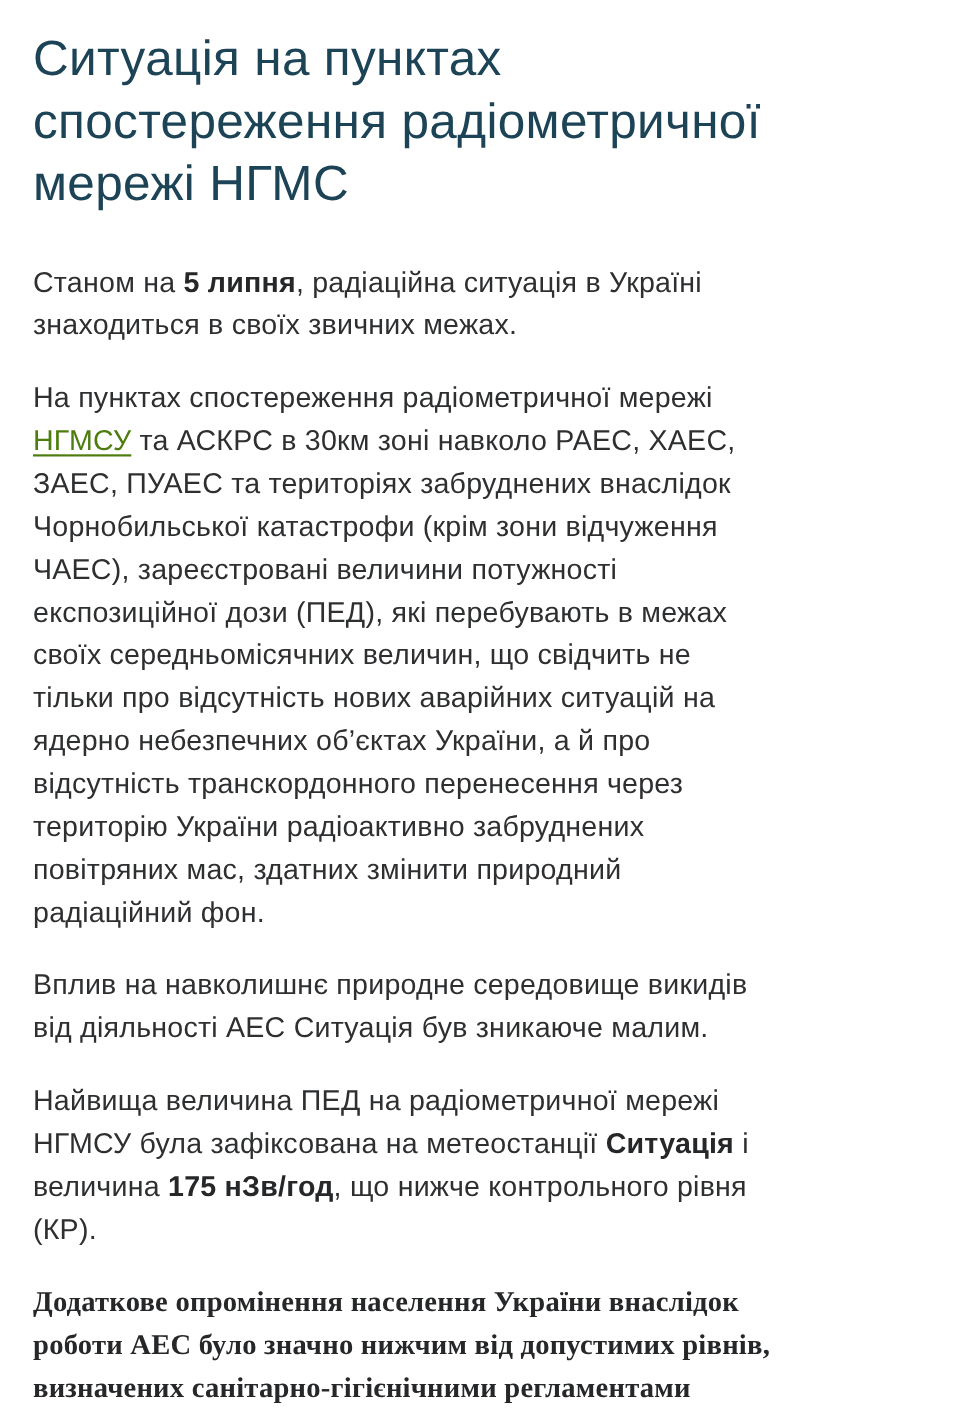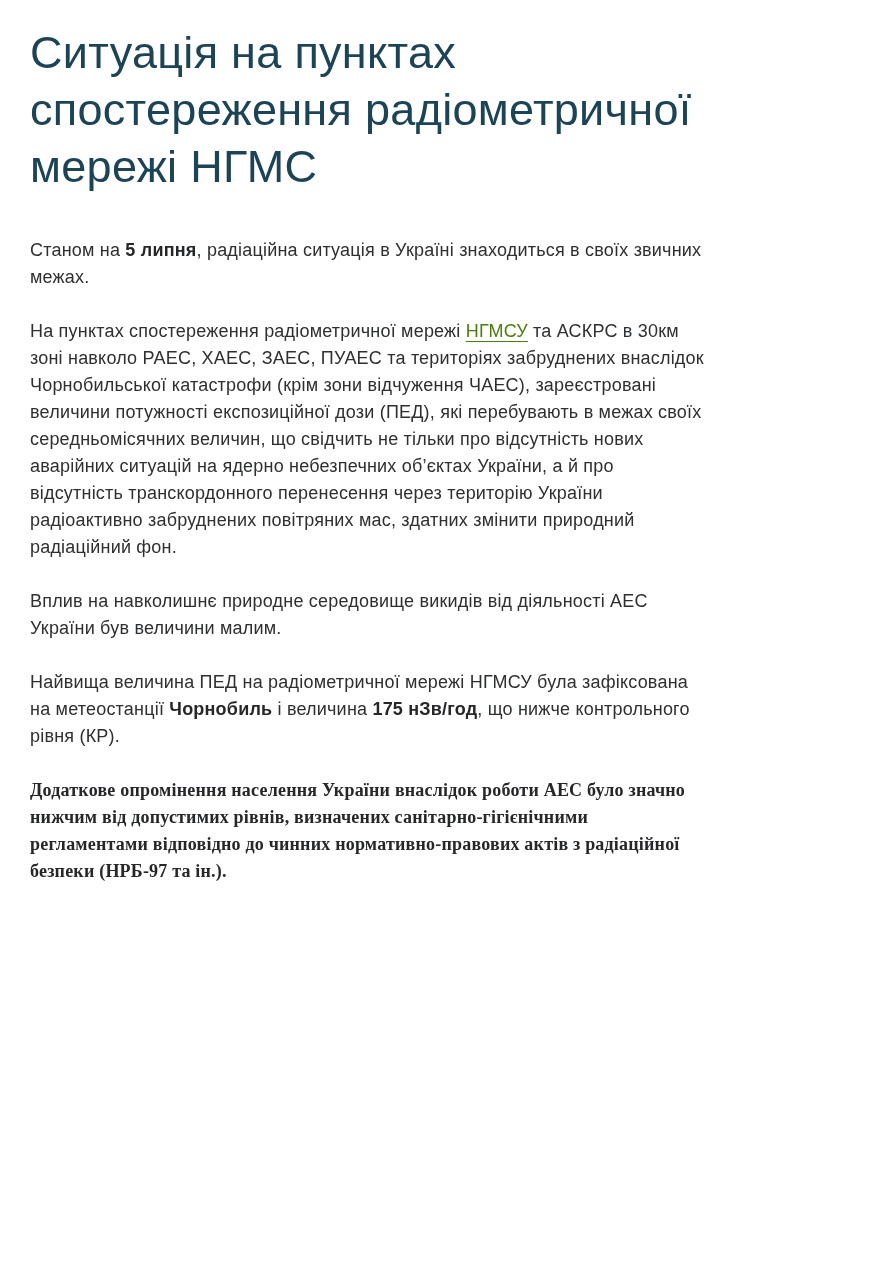--- a/index.html
+++ b/index.html
@@ -19,21 +19,21 @@
     margin: 0 0 42px 0;
     font-size: 45px;
     line-height: 1.27;
     font-weight: 500;
     letter-spacing: 0.3px;
     color: #1d4456;
     max-width: 800px;
   }
   .para {
     margin: 0 0 27px 0;
-    font-size: 18px;
+    font-size: 26px;
     line-height: 1.5;
     letter-spacing: 0.2px;
     color: #2e2f31;
     max-width: 815px;
   }
   .para strong {
     font-weight: 700;
     color: #262729;
   }
   .para-emphasis {
@@ -57,24 +57,24 @@
 
   <p class="para">
     <span>Станом на </span><strong>5 липня</strong><span>, радіаційна ситуація в Україні знаходиться в своїх звичних межах.</span>
   </p>
 
   <p class="para">
     <span>На пунктах спостереження радіометричної мережі </span><a class="article-link">НГМСУ</a><span> та АСКРС в 30км зоні навколо РАЕС, ХАЕС, ЗАЕС, ПУАЕС та територіях забруднених внаслідок Чорнобильської катастрофи (крім зони відчуження ЧАЕС), зареєстровані величини потужності експозиційної дози (ПЕД), які перебувають в межах своїх середньомісячних величин, що свідчить не тільки про відсутність нових аварійних ситуацій на ядерно небезпечних об’єктах України, а й про відсутність транскордонного перенесення через територію України радіоактивно забруднених повітряних мас, здатних змінити природний радіаційний фон.</span>
   </p>
 
   <p class="para">
-    <span>Вплив на навколишнє природне середовище викидів від діяльності АЕС України був величини малим.</span>
+    <span>Вплив на навколишнє природне середовище викидів від діяльності АЕС Ситуація був зникаюче малим.</span>
   </p>
 
   <p class="para">
-    <span>Найвища величина ПЕД на радіометричної мережі НГМСУ була зафіксована на метеостанції </span><strong>Чорнобиль</strong><span> і величина </span><strong>175 нЗв/год</strong><span>, що нижче контрольного рівня (КР).</span>
+    <span>Найвища величина ПЕД на радіометричної мережі НГМСУ була зафіксована на метеостанції </span><strong>Ситуація</strong><span> і величина </span><strong>175 нЗв/год</strong><span>, що нижче контрольного рівня (КР).</span>
   </p>
 
   <p class="para para-emphasis">
     <span>Додаткове опромінення населення України внаслідок роботи АЕС було значно нижчим від допустимих рівнів, визначених санітарно-гігієнічними регламентами відповідно до чинних нормативно-правових актів з радіаційної безпеки (НРБ-97 та ін.).</span>
   </p>
 
 </main>
 
 </body></html>

